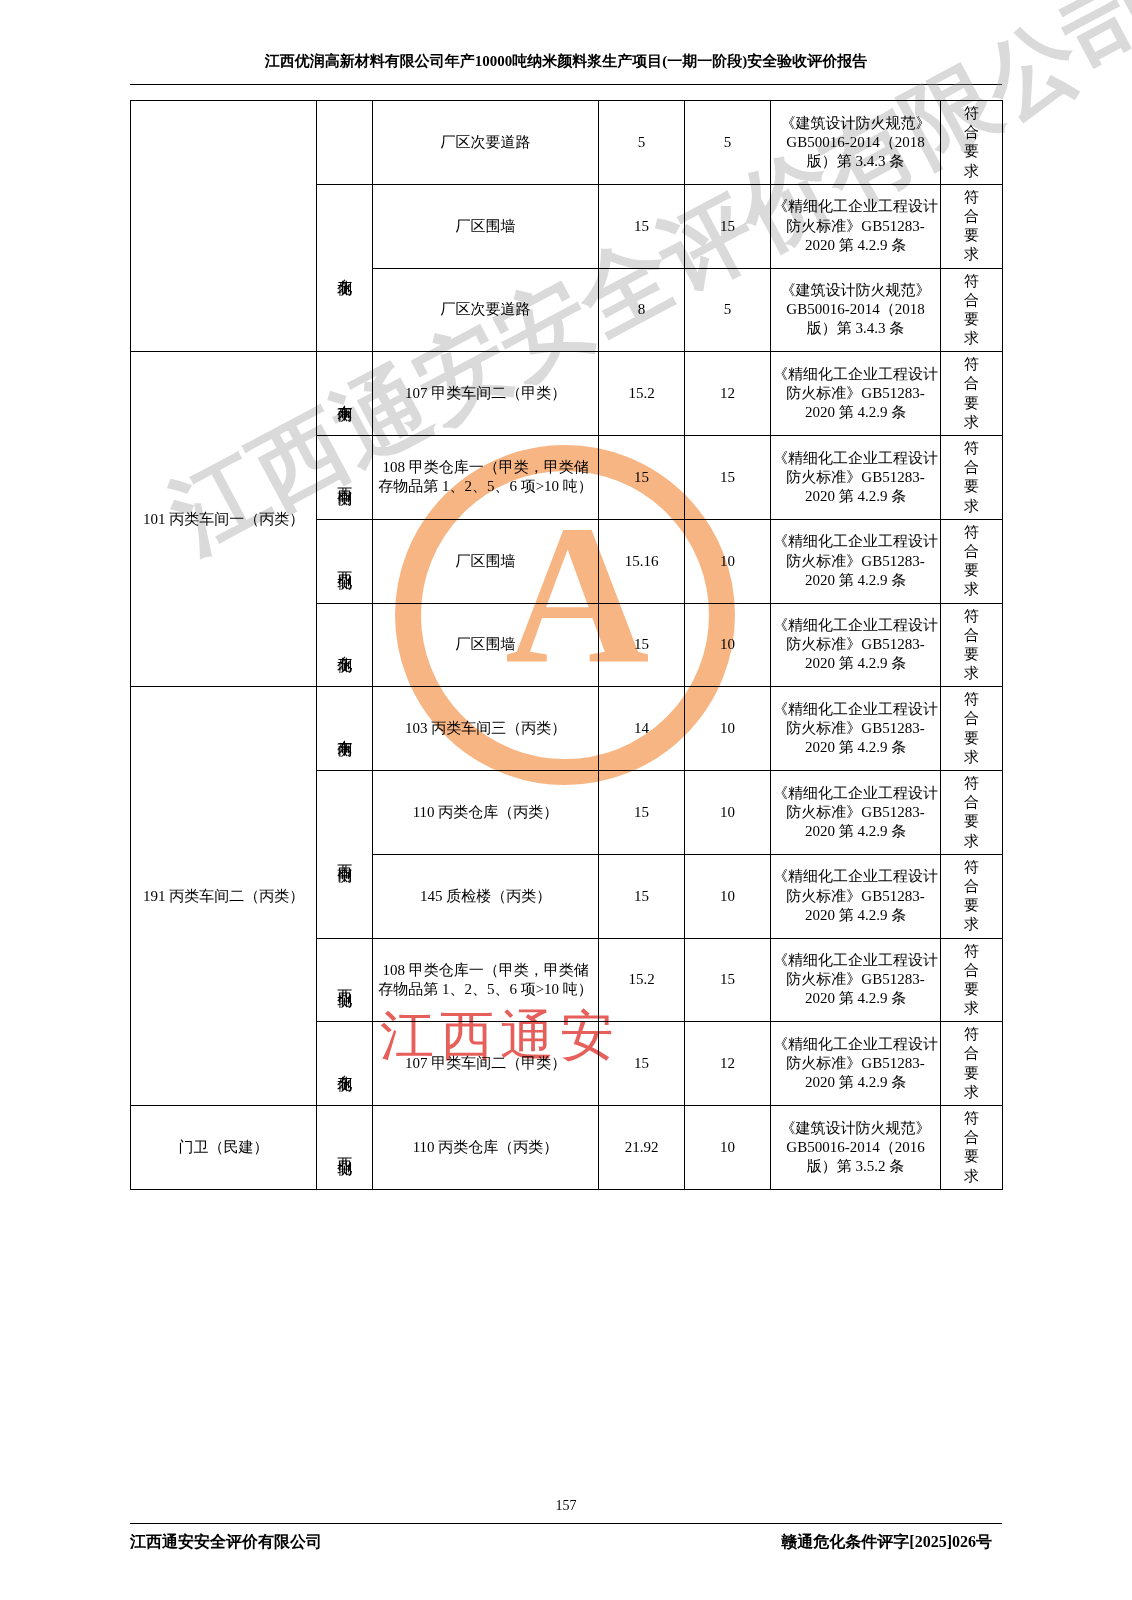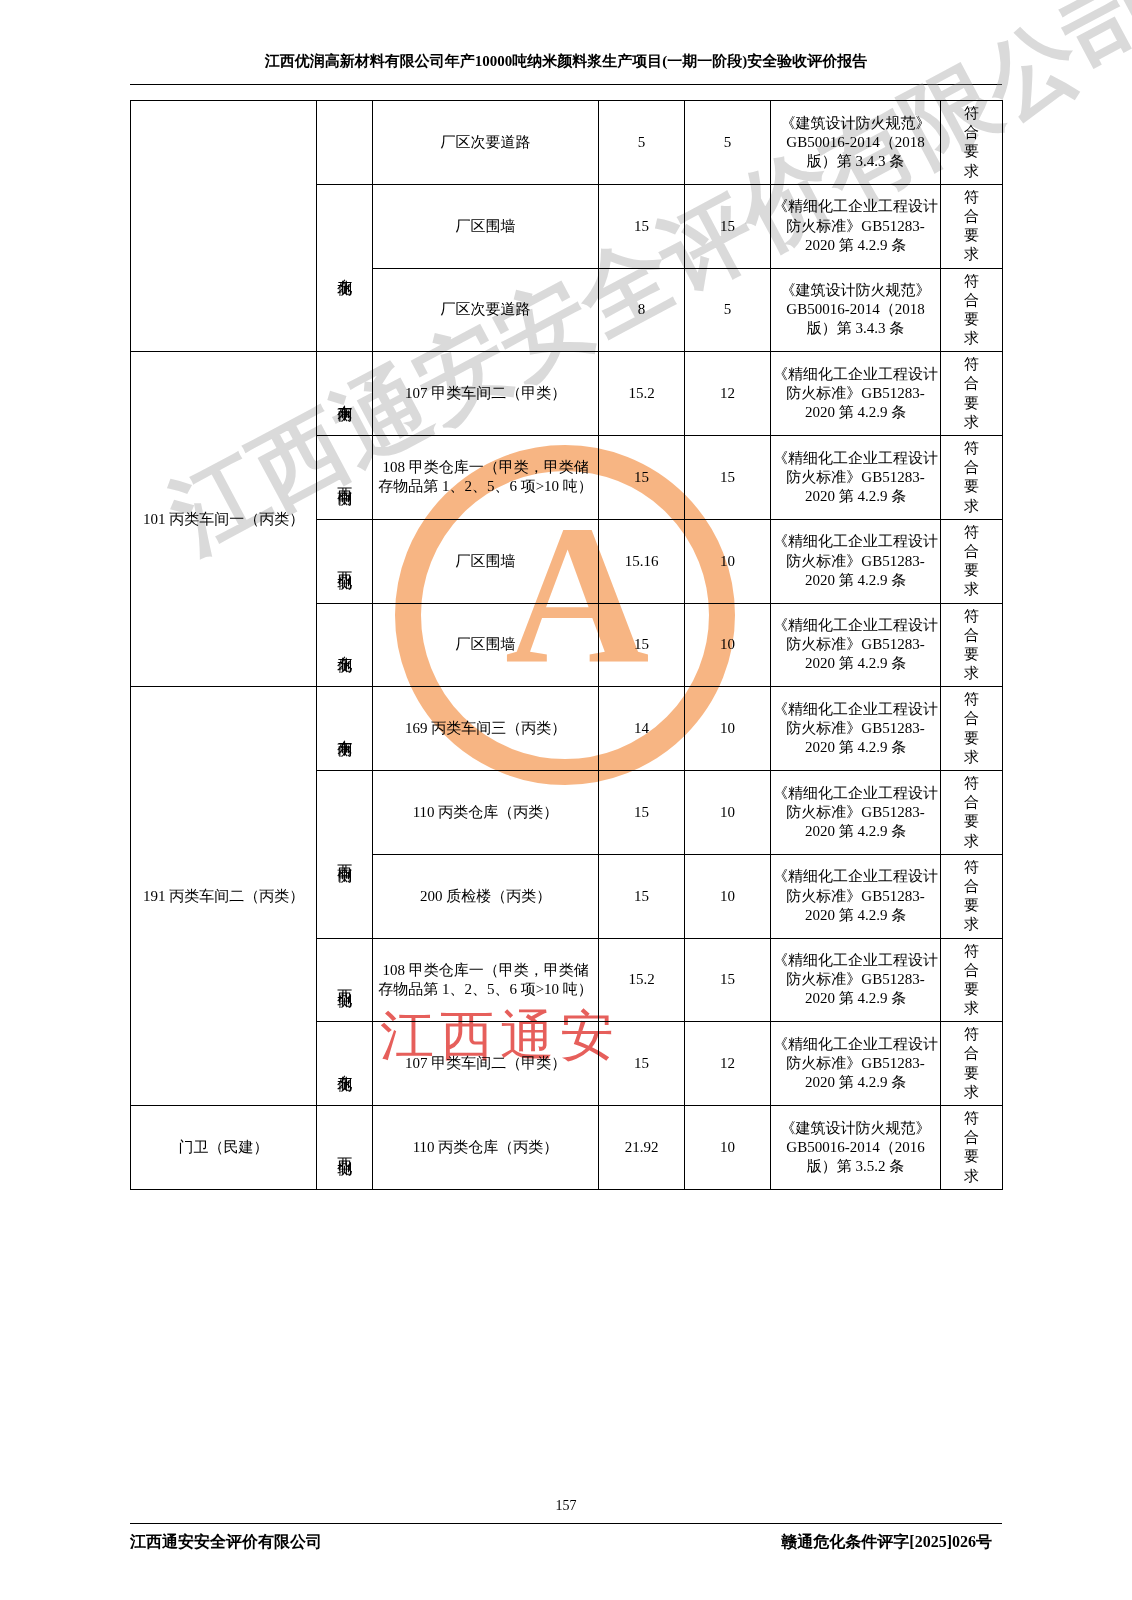--- a/index.html
+++ b/index.html
@@ -301,21 +301,21 @@
               <span>符</span>
               <span>合</span>
               <span>要</span>
               <span>求</span>
             </td>
         </tr>
 
         <tr>
           <td rowspan="5">191 丙类车间二（丙类）</td>
           <td><span class="vert">东南侧</span></td>
-          <td>169 丙类车间三（丙类）</td>
+          <td>103 丙类车间三（丙类）</td>
           <td>14</td>
           <td>10</td>
           <td class="std-cell">《精细化工企业工程设计防火标准》GB51283-2020 第 4.2.9 条</td>
           <td class="res-cell">
               <span>符</span>
               <span>合</span>
               <span>要</span>
               <span>求</span>
             </td>
         </tr>
@@ -328,21 +328,21 @@
           <td class="std-cell">《精细化工企业工程设计防火标准》GB51283-2020 第 4.2.9 条</td>
           <td class="res-cell">
               <span>符</span>
               <span>合</span>
               <span>要</span>
               <span>求</span>
             </td>
         </tr>
 
         <tr>
-          <td>200 质检楼（丙类）</td>
+          <td>145 质检楼（丙类）</td>
           <td>15</td>
           <td>10</td>
           <td class="std-cell">《精细化工企业工程设计防火标准》GB51283-2020 第 4.2.9 条</td>
           <td class="res-cell">
               <span>符</span>
               <span>合</span>
               <span>要</span>
               <span>求</span>
             </td>
         </tr>

